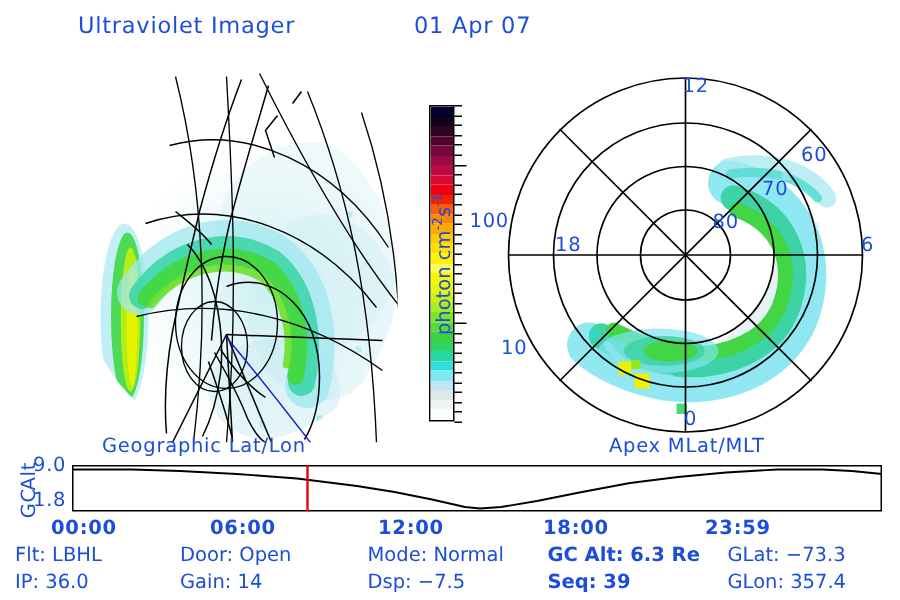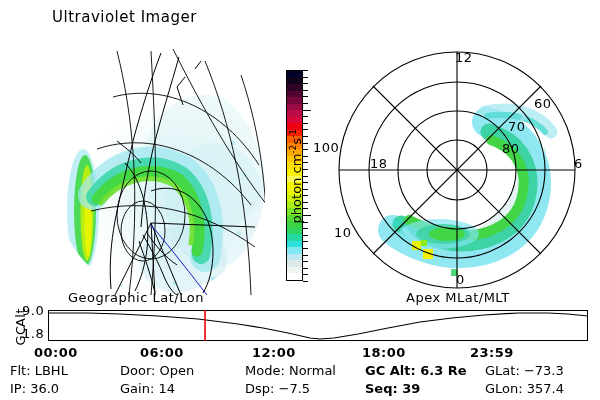--- a/index.html
+++ b/index.html
@@ -6,21 +6,21 @@
     margin: 0;
     padding: 0;
     background: #ffffff;
   }
   #app {
     position: relative;
     width: 600px;
     height: 400px;
     background: #ffffff;
     font-family: "DejaVu Sans", sans-serif;
-    color: #000000;
+    color: #1d4ed8;
     overflow: hidden;
   }
   .txt {
     position: absolute;
     white-space: pre;
     font-family: "DejaVu Sans", sans-serif;
     letter-spacing: 0.5px;
   }
 
   
@@ -112,20 +112,21 @@
   .c2 { left: 245px; }
   .c3 { left: 365px; font-weight: bold; }
   .c4 { left: 485px; }
 </style>
 </head>
 <body>
 
 <div id="app">
 
   <div class="txt" id="header-title">Ultraviolet Imager</div>
+  <div class="txt" id="header-date">01 Apr 07</div>
 
   <div class="panel" id="geo-panel">
     <svg width="210" height="250" viewBox="0 0 210 250">
       <defs>
         <radialGradient id="auroraGeoA" cx="0.5" cy="0.5" r="0.5">
           <stop offset="0%" stop-color="#d8f000" stop-opacity="1"></stop>
           <stop offset="45%" stop-color="#4ed84a" stop-opacity="0.95"></stop>
           <stop offset="75%" stop-color="#62dfe8" stop-opacity="0.7"></stop>
           <stop offset="100%" stop-color="#d9f1f3" stop-opacity="0.1"></stop>
         </radialGradient>
@@ -328,21 +329,21 @@
       </g>
     </svg>
   </div>
 
   <div class="txt dial-label" style="left:455px; top:50px;">12</div>
   <div class="txt dial-label" style="left:456px; top:272px;">0</div>
   <div class="txt dial-label" style="left:349px; top:156px;margin-left:21px;">18</div>
   <div class="txt dial-label" style="left:574px; top:156px;">6</div>
   <div class="txt dial-label" style="left:534px; top:96px;">60</div>
   <div class="txt dial-label" style="left:508px; top:119px;">70</div>
-  <div class="txt dial-label" style="left:502px; top:141px;">80</div>
+  <div class="txt dial-label" style="left:475px; top:141px;">80</div>
 
   <div class="txt" id="orbit-label-geo">Geographic Lat/Lon</div>
   <div class="txt" id="orbit-label-apex">Apex MLat/MLT</div>
 
   <div id="orbit-wrap">
     <div id="orbit-box"></div>
     <svg style="position:absolute; left:48px; top:22px;" width="540" height="31" viewBox="0 0 540 31" preserveAspectRatio="none">
       <path d="M0 3 L 40 3 L 72 4 L 110 6 L 150 9 L 190 14 L 215 18 L 240 23 L 262 28 L 272 29
                L 286 28 L 310 24 L 340 18 L 372 12 L 404 8 L 436 5 L 470 3 L 500 3 L 520 4 L 540 6" fill="none" stroke="#000000" stroke-width="1.2"></path>
     </svg>

